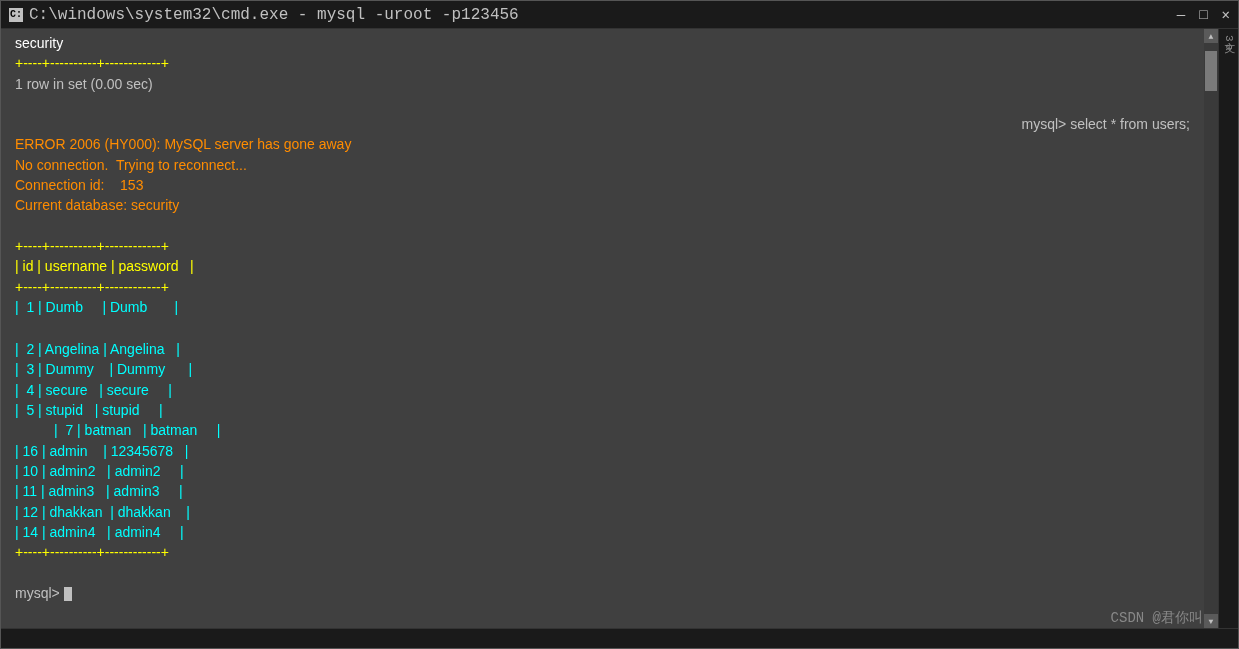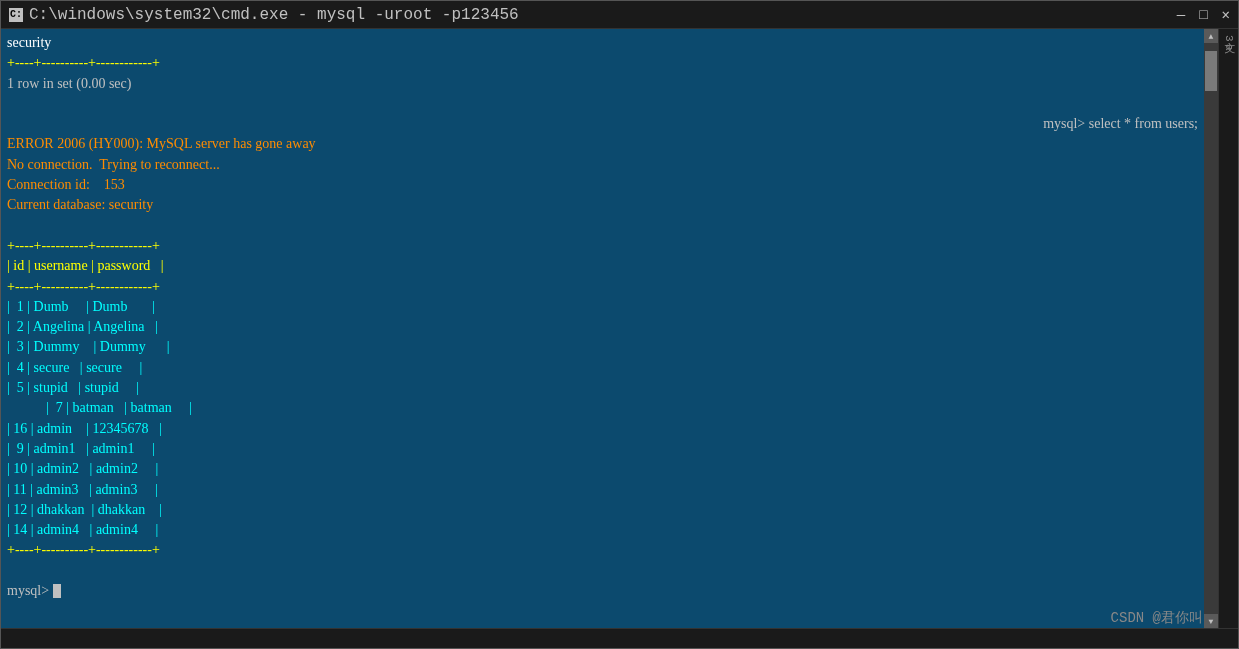--- a/index.html
+++ b/index.html
@@ -70,25 +70,25 @@
 
     
     .content-area {
       display: flex;
       flex: 1;
       overflow: hidden;
     }
 
     .terminal {
       flex: 1;
-      background: #0c4a6e;
+      background: #404040;
       color: #c0c0c0;
       font-size: 14px;
-      font-family: Liberation Serif, serif;
-      padding: 4px 6px;
+      font-family: Liberation Sans, sans-serif;
+      padding: 4px 14px;
       overflow: hidden;
       position: relative;
     }
 
     .scrollbar-right {
       width: 14px;
       background: #3a3a3a;
       display: flex;
       flex-direction: column;
       align-items: center;
@@ -200,27 +200,26 @@
         <div class="terminal-line" style="color: rgb(192, 192, 192); text-align: right;">mysql&gt; select * from users;</div>
         <div class="terminal-line" style="color: rgb(255, 140, 0);">ERROR 2006 (HY000): MySQL server has gone away</div>
         <div class="terminal-line" style="color: rgb(255, 140, 0);">No connection.  Trying to reconnect...</div>
         <div class="terminal-line" style="color: rgb(255, 140, 0);">Connection id:    153</div>
         <div class="terminal-line" style="color: rgb(255, 140, 0);">Current database: security</div>
         <div class="terminal-line" style="color: rgb(192, 192, 192);">&nbsp;</div>
         <div class="terminal-line" style="color: rgb(255, 255, 0);">+----+----------+------------+</div>
         <div class="terminal-line" style="color: rgb(255, 255, 0);">| id | username | password   |</div>
         <div class="terminal-line" style="color: rgb(255, 255, 0);">+----+----------+------------+</div>
         <div class="terminal-line" style="color: rgb(0, 255, 255);">|  1 | Dumb     | Dumb       |</div>
-        <div class="terminal-line" style="color: rgb(0, 255, 255);">|  2 | Angelina | Angelina   |</div>
+        <div class="terminal-line" style="color: rgb(0, 255, 255); margin-top: 22px;">|  2 | Angelina | Angelina   |</div>
         <div class="terminal-line" style="color: rgb(0, 255, 255);">|  3 | Dummy    | Dummy      |</div>
         <div class="terminal-line" style="color: rgb(0, 255, 255);">|  4 | secure   | secure     |</div>
         <div class="terminal-line" style="color: rgb(0, 255, 255);">|  5 | stupid   | stupid     |</div>
         <div class="terminal-line" style="color: rgb(0, 255, 255); margin-left: 39px;">|  7 | batman   | batman     |</div>
         <div class="terminal-line" style="color: rgb(0, 255, 255);">| 16 | admin    | 12345678   |</div>
-        <div class="terminal-line" style="color: rgb(0, 255, 255);">|  9 | admin1   | admin1     |</div>
         <div class="terminal-line" style="color: rgb(0, 255, 255);">| 10 | admin2   | admin2     |</div>
         <div class="terminal-line" style="color: rgb(0, 255, 255);">| 11 | admin3   | admin3     |</div>
         <div class="terminal-line" style="color: rgb(0, 255, 255);">| 12 | dhakkan  | dhakkan    |</div>
         <div class="terminal-line" style="color: rgb(0, 255, 255);">| 14 | admin4   | admin4     |</div>
         <div class="terminal-line" style="color: rgb(255, 255, 0);">+----+----------+------------+</div>
         <div class="terminal-line" style="color: rgb(192, 192, 192);">&nbsp;</div>
         <div class="terminal-line" style="color: rgb(192, 192, 192);">mysql&gt; <span style="background: rgb(192, 192, 192); color: rgb(0, 0, 0); display: inline-block; width: 8px; height: 14px; vertical-align: text-bottom; animation: 1s step-end 0s infinite normal none running blink;"></span></div>
       </div>
 
     <div class="scrollbar-right">

